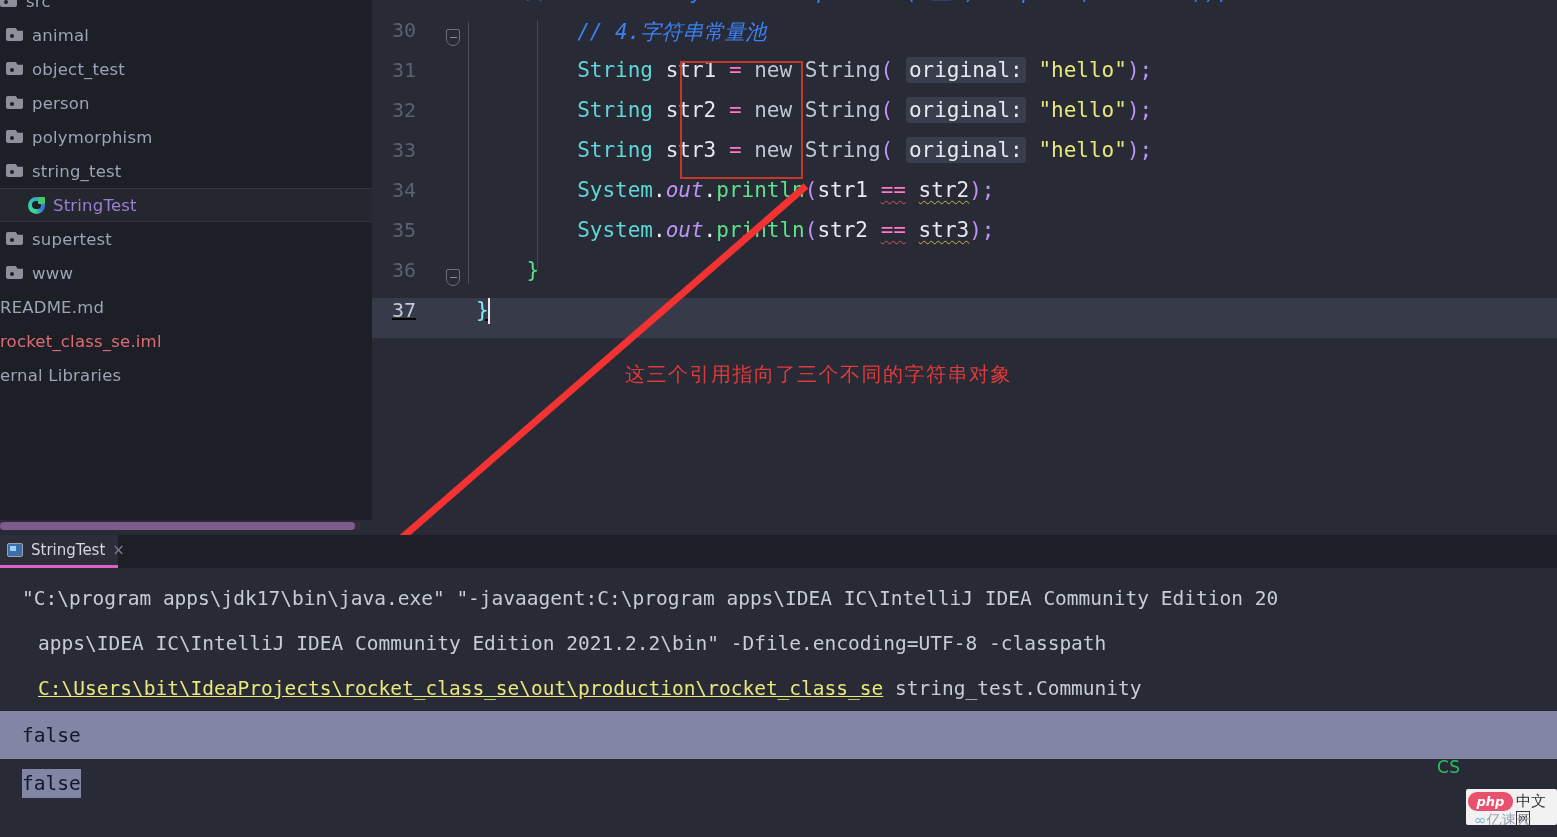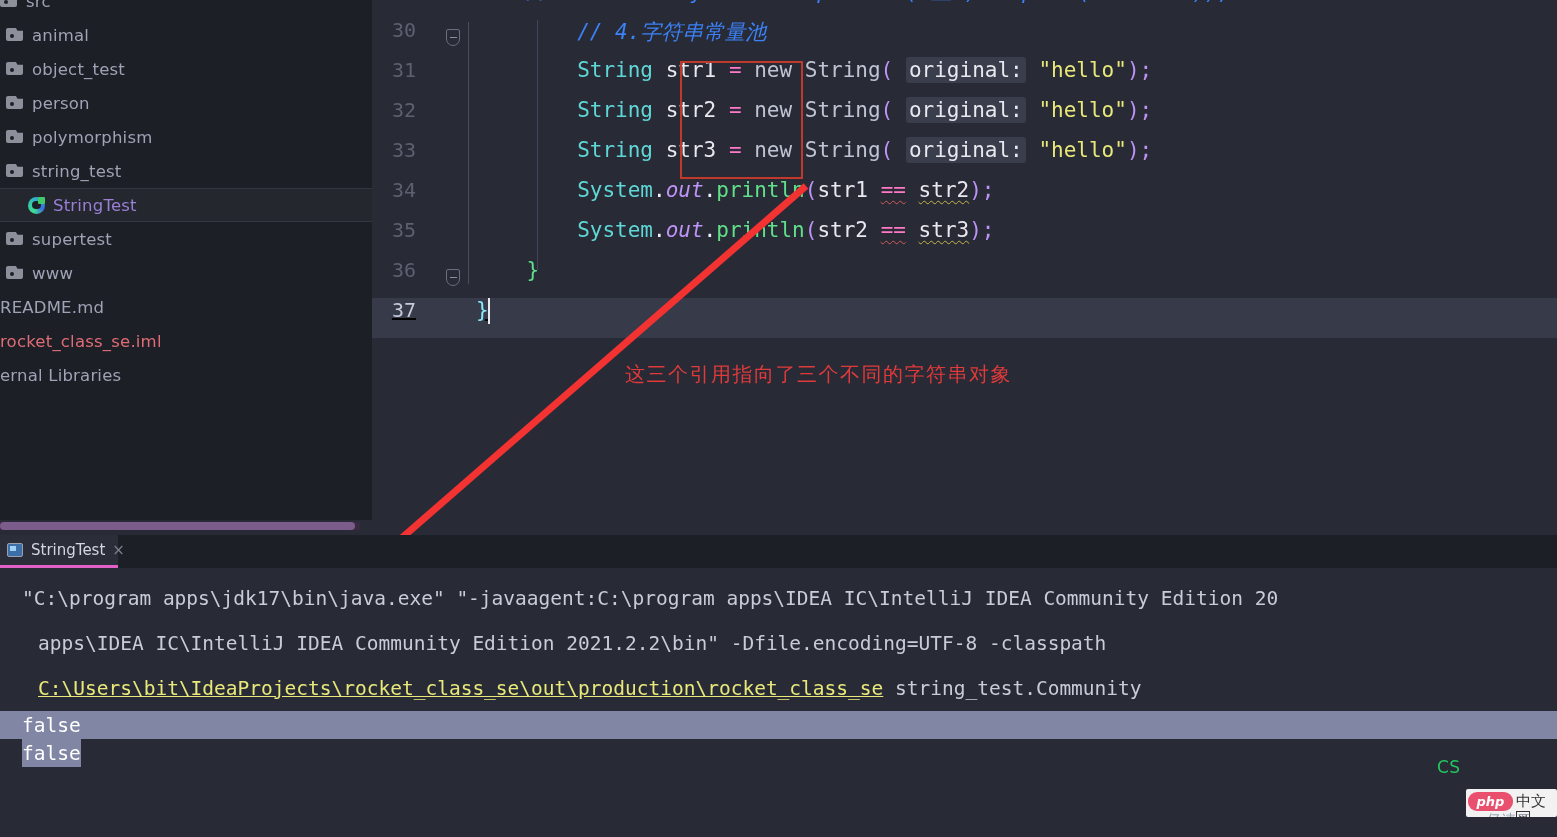--- a/index.html
+++ b/index.html
@@ -166,33 +166,33 @@
   #run-tab .tclose { margin-left: 7px; color: #7b7f8e; font-size: 15px; line-height: 1; }
 
   #console {
     position: relative; padding-top: 8px; font-family: "DejaVu Sans Mono", monospace;
     font-size: 19.5px; color: #c8ccd8; overflow: hidden;
   }
   .con-line { height: 45px; display: flex; align-items: center; white-space: pre; padding-left: 22px; }
   .con-line.indent { padding-left: 38px; }
   .con-link { color: #e9e97a; text-decoration: underline; }
   .con-out {
-    height: 28px; display: flex; align-items: center; white-space: pre;
-    padding-left: 22px; color: #ffffff;
+    height: 48px; display: flex; align-items: center; white-space: pre;
+    padding-left: 22px; color: #0f172a;
   }
   .sel-full { background: #8186a4; }
   .hl-word { background: #8186a4; padding: 3px 0; }
 
   
   #wm-csdn {
     position: absolute; left: 1437px; top: 757px; color: #22c55e;
     font-family: "DejaVu Sans", sans-serif; font-size: 17px; letter-spacing: .5px;
   }
   #wm-php {
-    position: absolute; left: 1466px; top: 789px; width: 91px; height: 28px;
+    position: absolute; left: 1466px; top: 789px; width: 91px; height: 36px;
     background: #f2f2f2; border-radius: 2px; overflow: hidden;
   }
   #wm-php .pbadge {
     position: absolute; left: 2px; top: 3px; width: 45px; height: 19px;
     background: #e8506e; border-radius: 9px; color: #fff; font-size: 13px;
     font-style: italic; font-weight: bold; text-align: center; line-height: 19px;
     font-family: "DejaVu Sans", sans-serif;
   }
   #wm-php .pzh {
     position: absolute; left: 50px; top: 3px; font-size: 15px; color: #333;

